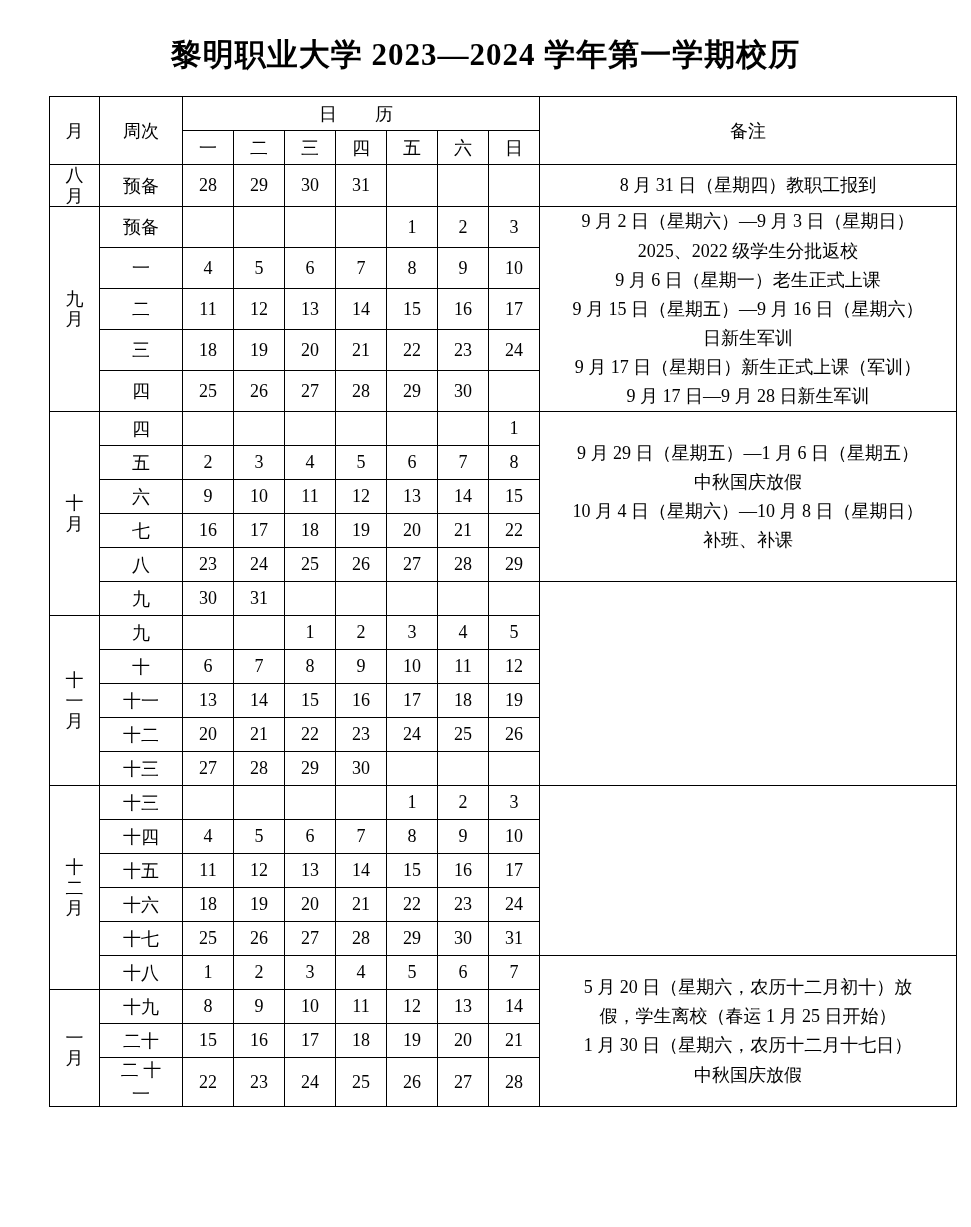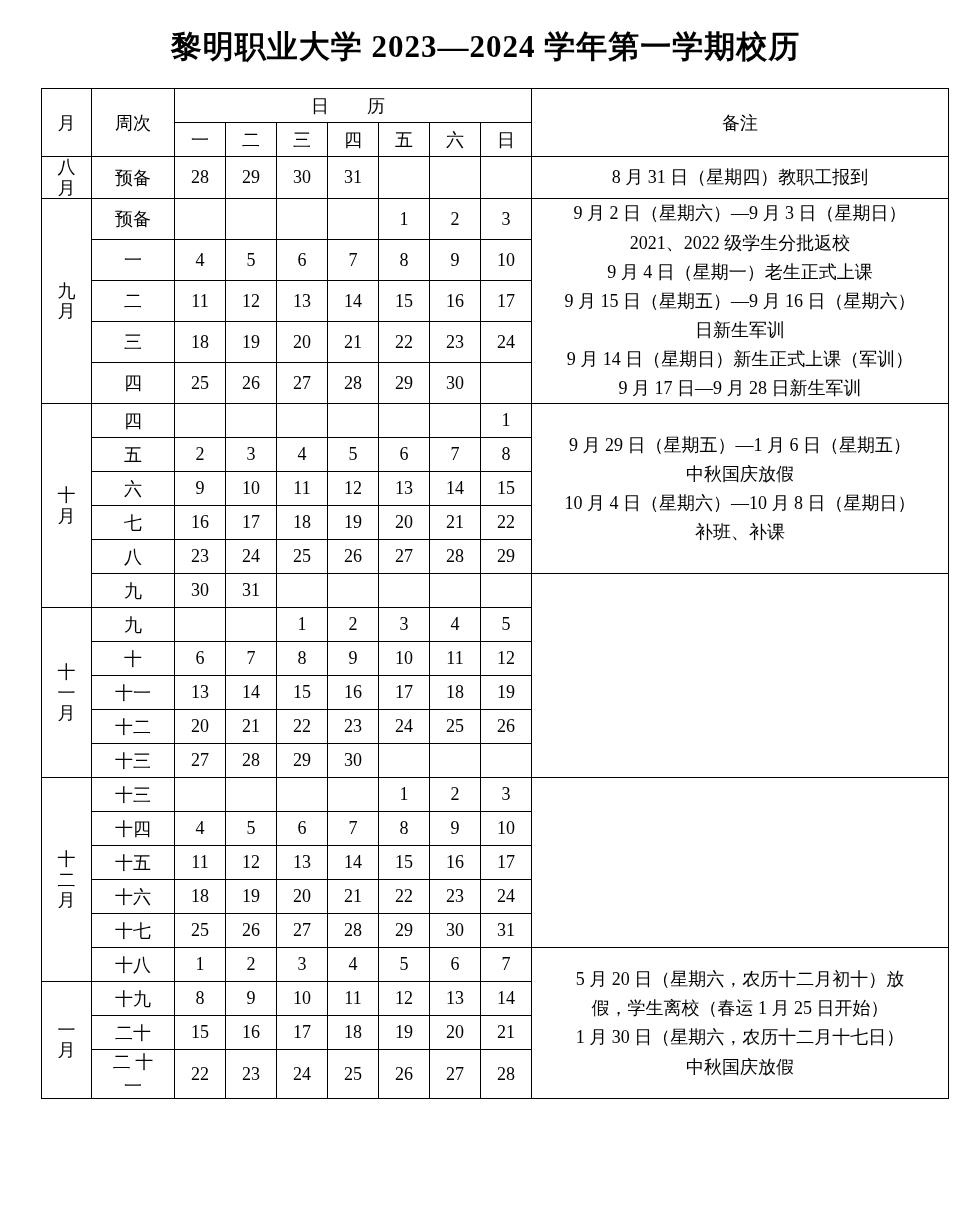--- a/index.html
+++ b/index.html
@@ -12,21 +12,21 @@
     height: 1227px;
     font-family: "Liberation Serif", "DejaVu Serif", serif;
     color: #000000;
     position: relative;
     overflow: hidden;
   }
   .page {
     width: 971px;
     height: 1227px;
     box-sizing: border-box;
-    padding: 8px;
+    padding: 16px;
   }
   .title {
     text-align: center;
     font-size: 31px;
     font-weight: bold;
     letter-spacing: 1px;
     padding-top: 18px;
     padding-bottom: 16px;
     font-family: "Liberation Serif", "DejaVu Serif", serif;
   }
@@ -166,25 +166,25 @@
           <td class="week-cell">预备</td>
           <td class="day-cell"></td>
           <td class="day-cell"></td>
           <td class="day-cell"></td>
           <td class="day-cell"></td>
           <td class="day-cell">1</td>
           <td class="day-cell">2</td>
           <td class="day-cell">3</td>
           <td class="note-cell" rowspan="5">
             <span class="nl">9 月 2 日（星期六）—9 月 3 日（星期日）</span>
-            <span class="nl">2021、2022 级学生分批返校</span>
-            <span class="nl">9 月 4 日（星期一）老生正式上课</span>
+            <span class="nl">2025、2022 级学生分批返校</span>
+            <span class="nl">9 月 6 日（星期一）老生正式上课</span>
             <span class="nl">9 月 15 日（星期五）—9 月 16 日（星期六）</span>
             <span class="nl">日新生军训</span>
-            <span class="nl">9 月 14 日（星期日）新生正式上课（军训）</span>
+            <span class="nl">9 月 17 日（星期日）新生正式上课（军训）</span>
             <span class="nl">9 月 17 日—9 月 28 日新生军训</span>
           </td>
         </tr>
         <tr>
           <td class="week-cell">一</td>
           <td class="day-cell">4</td>
           <td class="day-cell">5</td>
           <td class="day-cell">6</td>
           <td class="day-cell">7</td>
           <td class="day-cell">8</td>

